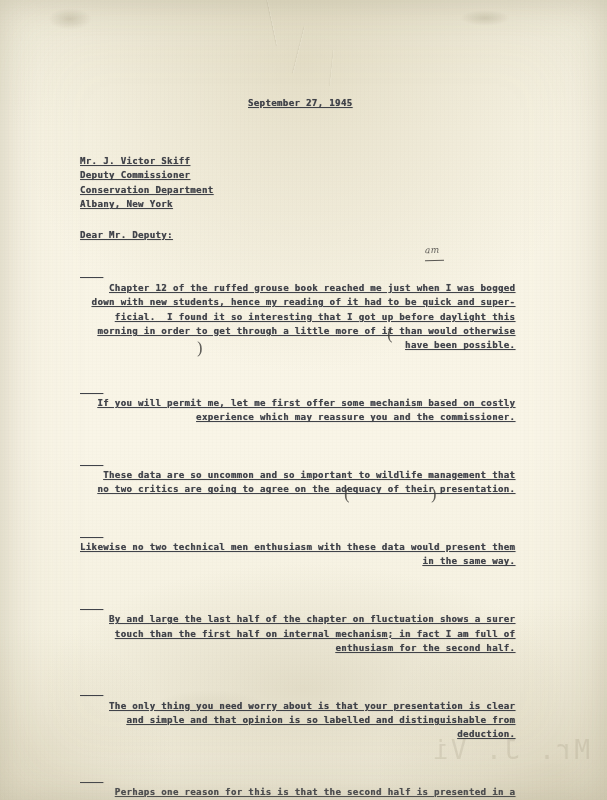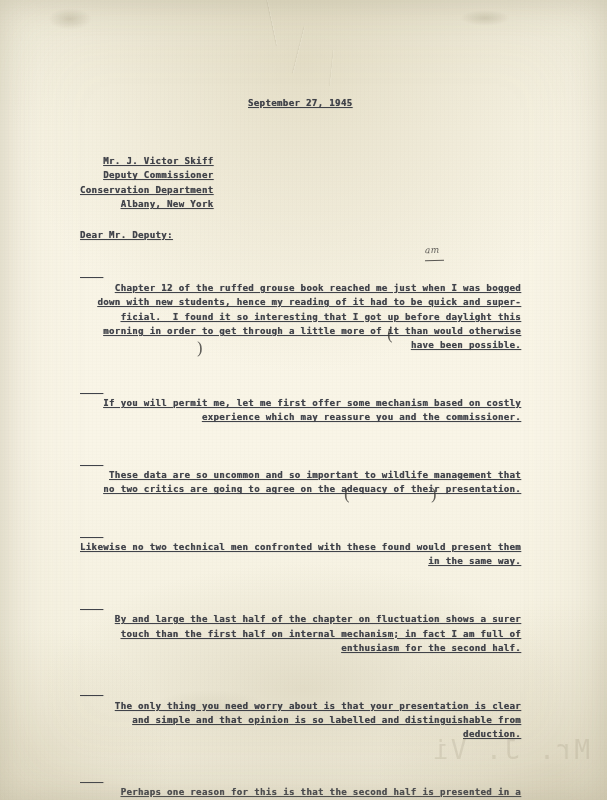--- a/index.html
+++ b/index.html
@@ -82,21 +82,21 @@
     letter-spacing: 0.33px;
     white-space: pre;
     font-weight: 700;
     text-shadow:
       0 0 0.7px rgba(40,44,56,0.55),
       0.35px 0.25px 0.5px rgba(70,66,70,0.30);
     opacity: 0.93;
     text-decoration: underline;
   }
   .date-line { left: 248px; top: 96px; }
-  .addr      { left: 80px;  top: 154px; text-align: right; }
+  .addr      { left: 80px;  top: 154px; }
   .salute    { left: 80px;  top: 228px; }
   .body      { left: 80px;  top: 252px; }
   .body p {
     margin: 0 0 14.4px 0;
     white-space: pre;
     text-align: right;
   }
   .body p:last-child { margin-bottom: 0; }
 
   
@@ -163,21 +163,21 @@
   <div class="typed body">
     <p>Chapter 12 of the ruffed grouse book reached me just when I was bogged
 down with new students, hence my reading of it had to be quick and super-
 ficial.  I found it so interesting that I got up before daylight this
 morning in order to get through a little more of it than would otherwise
 have been possible.</p>
     <p>If you will permit me, let me first offer some mechanism based on costly
 experience which may reassure you and the commissioner.</p>
     <p>These data are so uncommon and so important to wildlife management that
 no two critics are going to agree on the adequacy of their presentation.</p>
-    <p>Likewise no two technical men confronted with these found would present them
+    <p>Likewise no two technical men enthusiasm with these data would present them
 in the same way.</p>
     <p>By and large the last half of the chapter on fluctuation shows a surer
 touch than the first half on internal mechanism; in fact I am full of
 enthusiasm for the second half.</p>
     <p>The only thing you need worry about is that your presentation is clear
 and simple and that opinion is so labelled and distinguishable from
 deduction.</p>
     <p>Perhaps one reason for this is that the second half is presented in a
 frame-work of continental experience; that is to say, your data are
 compared with those of other authors and regions.  By contrast the first

